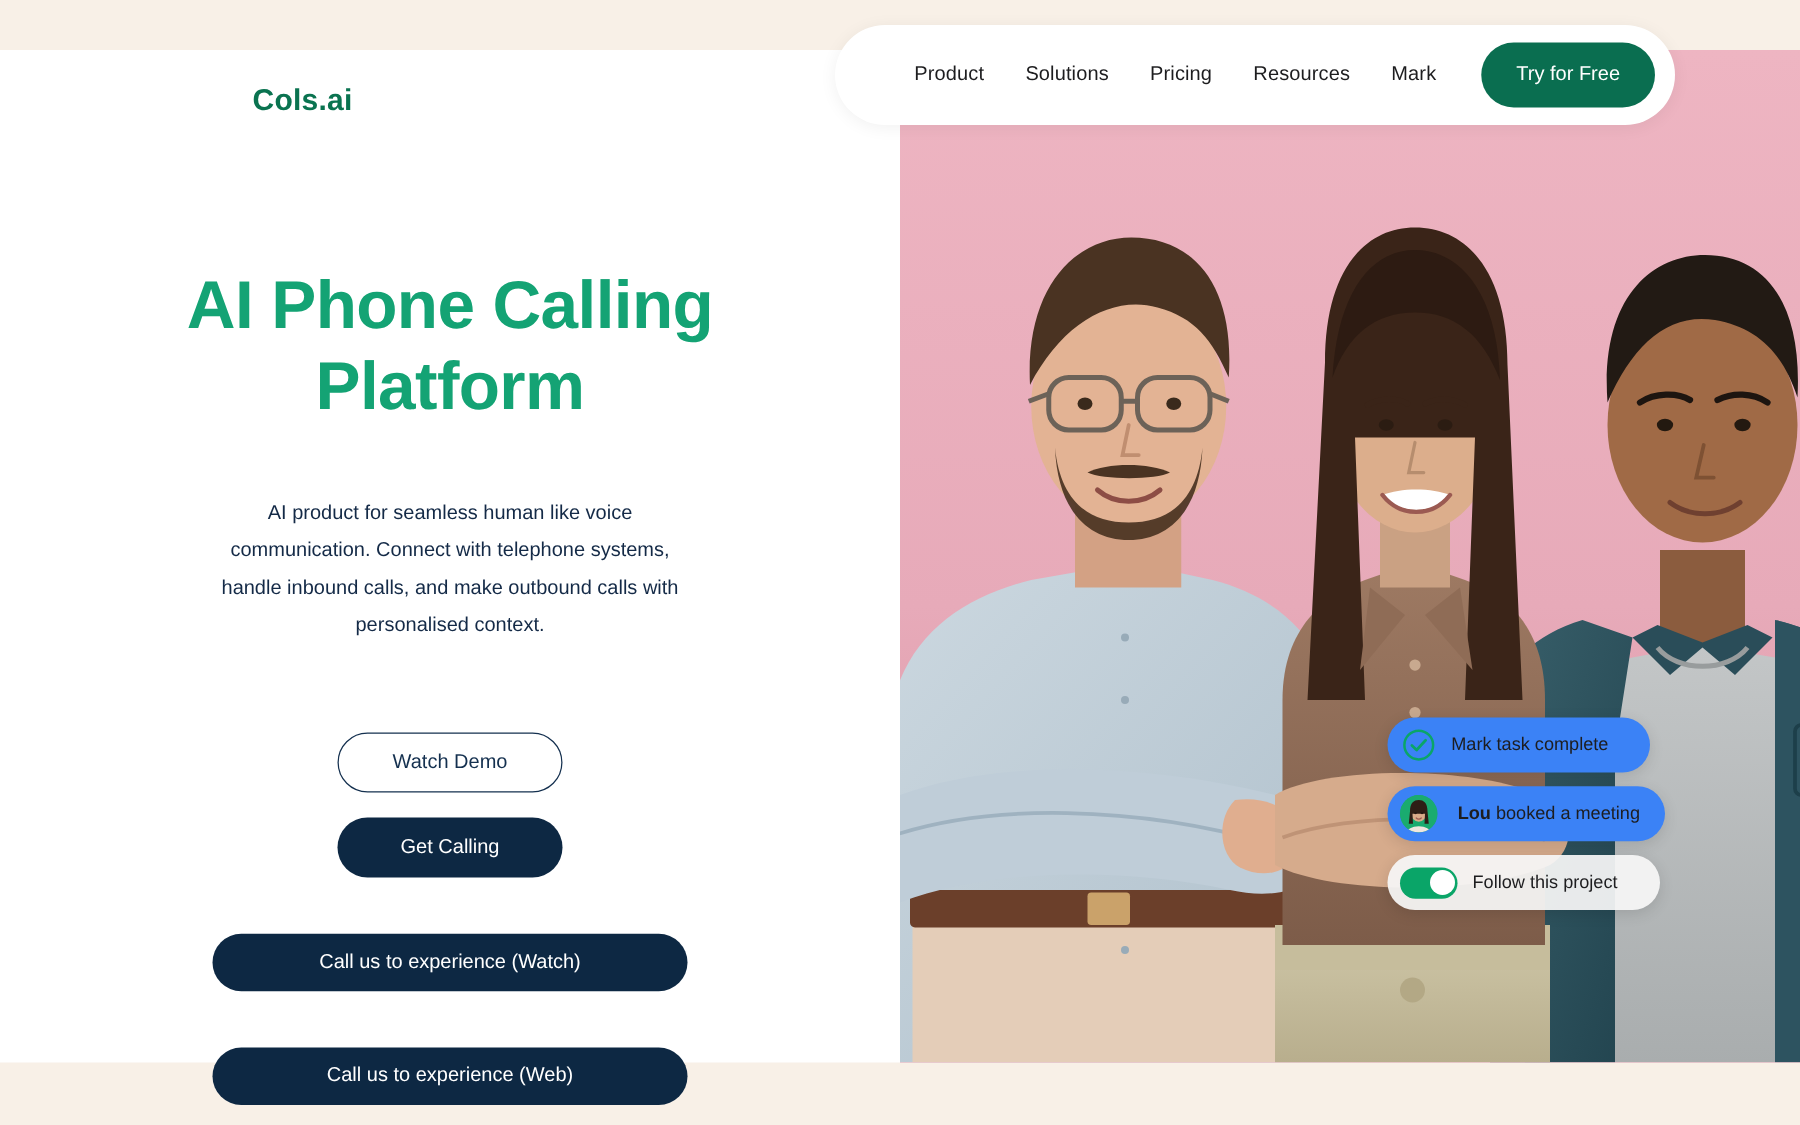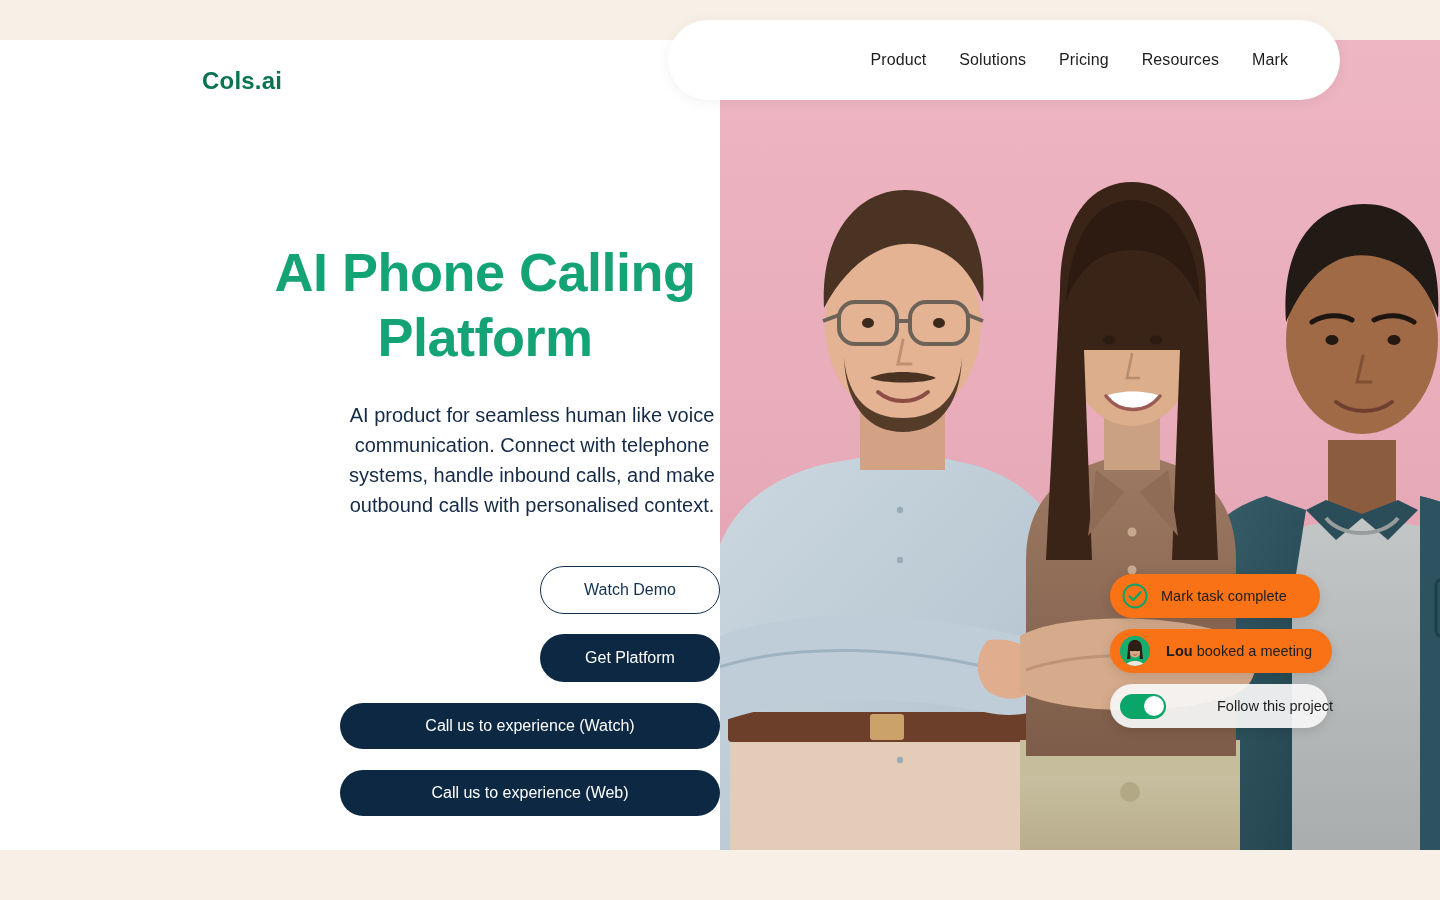--- a/index.html
+++ b/index.html
@@ -97,41 +97,42 @@
     font-weight: bold;
     color: #0a7350;
     letter-spacing: .2px;
     z-index: 25;
     margin-left: 20px;
   }
 
   
   .hero-left {
     position: absolute;
-    left: 0; top: 112px;
+    left: 0; top: 84px;
     width: 720px;
     display: flex;
     flex-direction: column;
-    align-items: flex-end;
+    align-items: center;
+    gap: 24px;
   }
   .headline {
     width: 470px;
     margin-top: 128px;
     text-align: center;
     font-size: 54px;
     line-height: 1.2;
     font-weight: bold;
     color: #14a374;
     letter-spacing: -0.5px;
   }
   .subtext {
     width: 376px;
     margin-top: 30px;
     text-align: center;
-    font-size: 20px;
+    font-size: 16px;
     line-height: 30px;
     color: #142a47;
   }
 
   .btn-row {
     margin-top: 46px;
     display: flex;
     gap: 20px;
     justify-content: center;
     flex-direction: column;
@@ -172,33 +173,32 @@
   .float-cards {
     position: absolute;
     left: 1110px; top: 574px;
     z-index: 10;
     display: flex;
     flex-direction: column;
   }
   .fcard {
     display: flex;
     align-items: center;
-    background: #f97316;
+    background: #3b82f6;
     border-radius: 24px;
     height: 44px;
     padding: 0 20px 0 8px;
     box-shadow: 0 3px 12px rgba(0,0,0,0.12);
   }
   .fcard-1 { width: 210px; }
   .fcard-2 { width: 222px; margin-top: 11px; justify-content: space-between; }
   .fcard-3 {
     width: 218px; margin-top: 11px;
     background: rgba(246,246,246,0.93);
     padding-left: 10px;
-    gap: 39px;
   }
   .fcard-text {
     font-size: 14.5px;
     color: #1d1d1f;
     margin-left: 12px;
     white-space: nowrap;
   }
   .fcard-text b { font-weight: bold; }
 
   .check-icon { width: 28px; height: 28px; flex: none; margin-left: 3px; }
@@ -430,28 +430,29 @@
   <div class="logo">Cols.ai</div>
 
   <div class="nav-pill">
     <div class="nav-links">
       <a class="nav-link" href="#">Product</a>
       <a class="nav-link" href="#">Solutions</a>
       <a class="nav-link" href="#">Pricing</a>
       <a class="nav-link" href="#">Resources</a>
       <a class="nav-link" href="#">Mark</a>
     </div>
+    <button class="cta-nav">Try for Free</button>
   </div>
 
   <div class="hero-left">
     <h1 class="headline">AI Phone Calling Platform</h1>
     <p class="subtext">AI product for seamless human like voice communication. Connect with telephone systems, handle inbound calls, and make outbound calls with personalised context.</p>
 
     <div class="btn-row">
       <button class="btn btn-outline">Watch Demo</button>
-      <button class="btn btn-solid">Get Platform</button>
+      <button class="btn btn-solid">Get Calling</button>
     </div>
 
     <button class="btn btn-wide">Call us to experience (Watch)</button>
     <button class="btn btn-wide">Call us to experience (Web)</button>
   </div>
 
 </div>
 
 </body></html>

